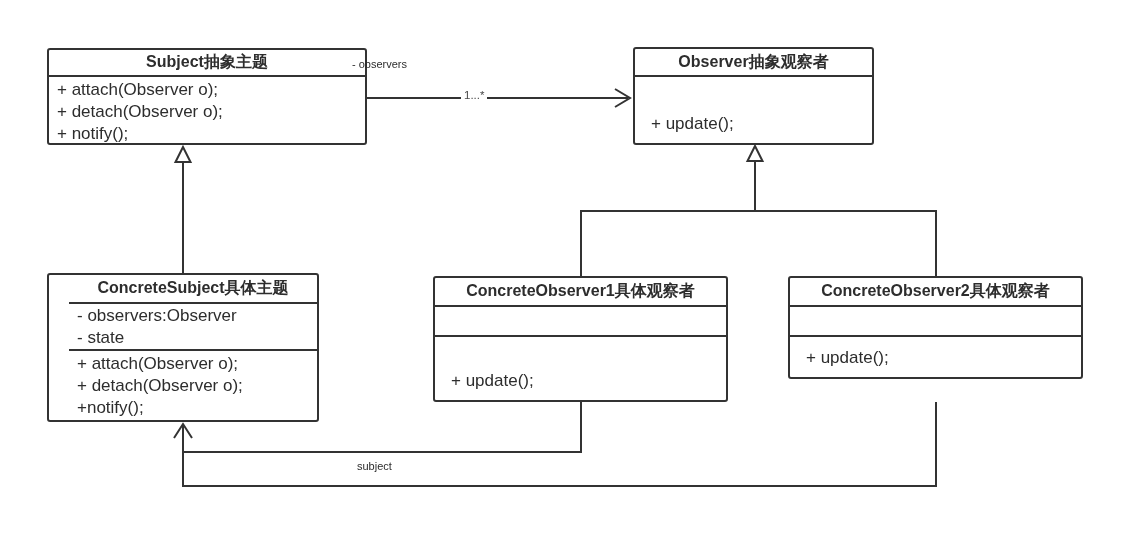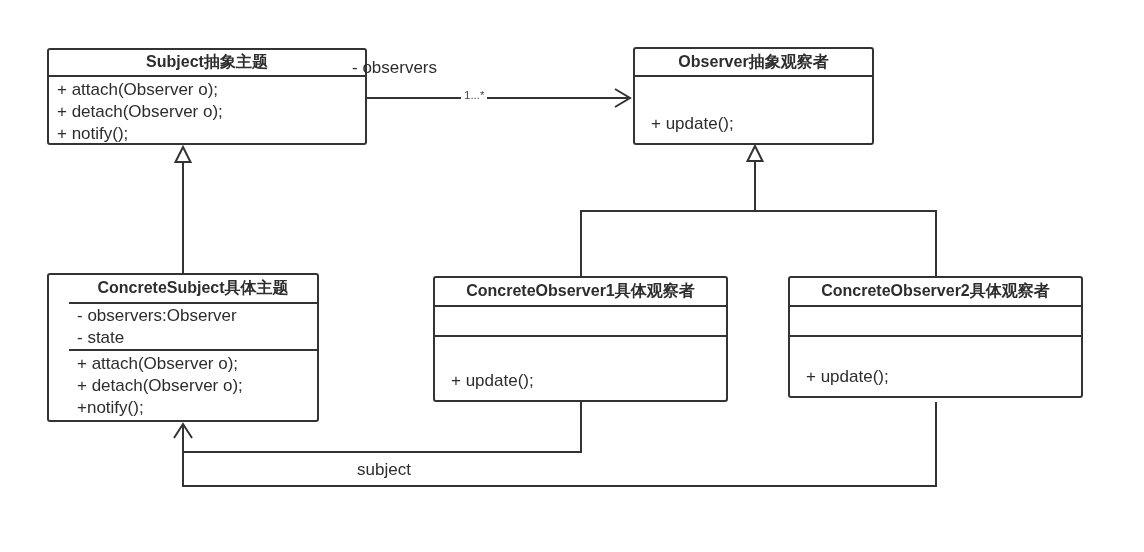--- a/index.html
+++ b/index.html
@@ -68,21 +68,21 @@
     padding: 8px;
   }
   .uml-line {
     font-size: 17px;
     line-height: 22px;
     padding-left: 8px;
     white-space: nowrap;
   }
   .edge-label {
     position: absolute;
-    font-size: 17px;
+    font-size: 11px;
     white-space: nowrap;
   }
   .mult-label {
     position: absolute;
     font-size: 11.5px;
     color: #4a4a4a;
     background: #ffffff;
     padding: 0 3px;
     white-space: nowrap;
   }
@@ -143,21 +143,21 @@
   </div>
 
   <div class="uml-class" style="left:433px; top:276px; width:295px; height:126px;">
     <div class="uml-title" style="height:29px">ConcreteObserver1具体观察者</div>
     <div class="uml-attrs" style="height:30px"></div>
     <div class="uml-methods centered">
       <div class="uml-line">+ update();</div>
     </div>
   </div>
 
-  <div class="uml-class" style="left:788px; top:276px; width:295px; height:122px;">
+  <div class="uml-class" style="left:788px; top:276px; width:295px; height:103px;">
     <div class="uml-title" style="height:29px">ConcreteObserver2具体观察者</div>
     <div class="uml-attrs" style="height:30px"></div>
     <div class="uml-methods centered">
       <div class="uml-line">+ update();</div>
     </div>
   </div>
 
   <div class="edge-label" style="left:352px; top:58px;">- observers</div>
   <div class="mult-label" style="left:461px; top:89px;">1...*</div>
   <div class="edge-label" style="left:357px; top:460px;">subject</div>

